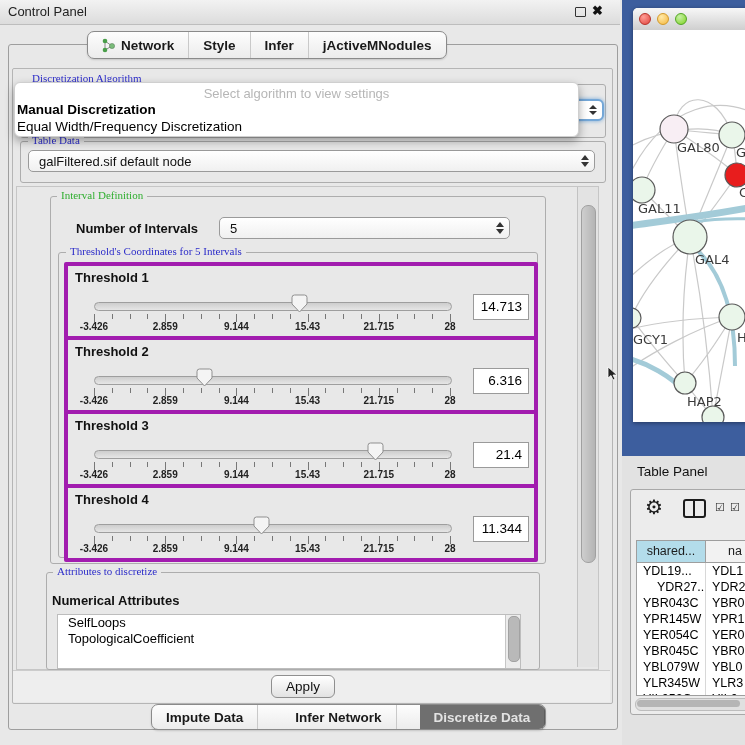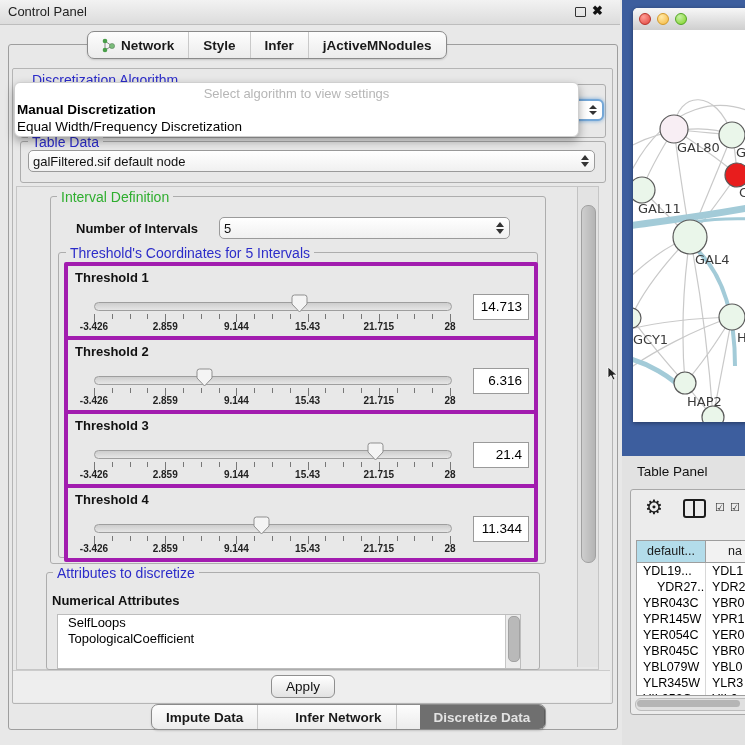--- a/index.html
+++ b/index.html
@@ -17,27 +17,27 @@
   
   .tabstrip{left:87px;top:31px;height:26px;display:flex;z-index:20;border:1px solid #8a8a8a;border-radius:7px;
             overflow:hidden;background:linear-gradient(#fdfdfd,#ececec);box-shadow:0 1px 2px rgba(0,0,0,.15);}
   .tab{display:flex;align-items:center;gap:5px;padding:0 14px;font-weight:600;font-size:13.5px;color:#1a1a1a;
        border-right:1px solid #c9c9c9;white-space:nowrap;}
   .tab:last-child{border-right:none;}
   .tab.sel{background:#6f6f6f;color:#e3e3e3;border-right:1px solid #5c5c5c;}
   .tabstrip.bottom{border-radius:7px;}
   
   .groupbox{border:1px solid #adadad;border-radius:3px;background:transparent;}
-  .gtitle{position:absolute;padding:0 4px;background:#e8e8e8;font-size:14px;white-space:nowrap;z-index:2;}
+  .gtitle{position:absolute;padding:0 4px;background:#e8e8e8;font-size:11px;white-space:nowrap;z-index:2;font-family:Liberation Serif, serif;}
   .gtitle.blue{color:#2c2cc9;}
   .gtitle.green{color:#2fae2f;}
   
   .combo{background:linear-gradient(#ffffff,#f0f0f0);border:1px solid #9a9a9a;border-radius:5px;
          display:flex;align-items:center;box-sizing:border-box;height:22px;}
-  .combo .cval{flex:1;padding-left:4px;font-size:13px;color:#111;overflow:hidden;white-space:nowrap;}
+  .combo .cval{flex:1;padding-left:10px;font-size:13px;color:#111;overflow:hidden;white-space:nowrap;}
   .spin{width:18px;display:flex;flex-direction:column;align-items:center;gap:2px;}
   .arr-up{width:0;height:0;border-left:4px solid transparent;border-right:4px solid transparent;border-bottom:5px solid #333;}
   .arr-dn{width:0;height:0;border-left:4px solid transparent;border-right:4px solid transparent;border-top:5px solid #333;}
   
   .popup{left:14px;top:82px;width:563px;height:53px;background:#ffffff;border:1px solid #cfcfcf;border-radius:6px;
          box-shadow:0 4px 10px rgba(0,0,0,.35);z-index:50;overflow:hidden;}
   .popup .hint{text-align:center;color:#b6b6b6;font-size:13px;padding-top:3px;}
   .popup .pitem{padding:1px 2px;font-size:13.5px;color:#000;}
   .popup .pitem.bold{font-weight:bold;}
   .focus-combo{left:560px;top:99px;width:44px;height:22px;background:#fff;border:2px solid #74a7d7;border-radius:6px;
@@ -430,21 +430,21 @@
 
   <div class="abs table-section">
     <div class="tp-title">Table Panel</div>
     <div class="tp-panel">
       <span class="gear">⚙</span>
       <span class="split-ic"></span>
       <span class="chk" style="left:84px;">☑</span>
       <span class="chk" style="left:99px;">☑</span>
       <div class="tp-table">
         <div class="tp-hrow">
-            <div class="tp-hcell" style="width: 70px; background: rgb(179, 220, 234);">default...</div>
+            <div class="tp-hcell" style="width: 70px; background: rgb(179, 220, 234);">shared...</div>
             <div class="tp-hcell" style="width: 60px; background: rgb(242, 242, 242);">na</div>
           </div>
         <div id="tp-rows">
             <div class="tp-row">
               <div class="tp-cell" style="width: 70px; border-right: 1px solid rgb(216, 216, 216);">YDL19...</div>
               <div class="tp-cell" style="width: 60px;">YDL1</div>
             </div>
             <div class="tp-row">
               <div class="tp-cell" style="width: 70px; border-right: 1px solid rgb(216, 216, 216); padding-left: 20px;">YDR27...</div>
               <div class="tp-cell" style="width: 60px;">YDR2</div>

